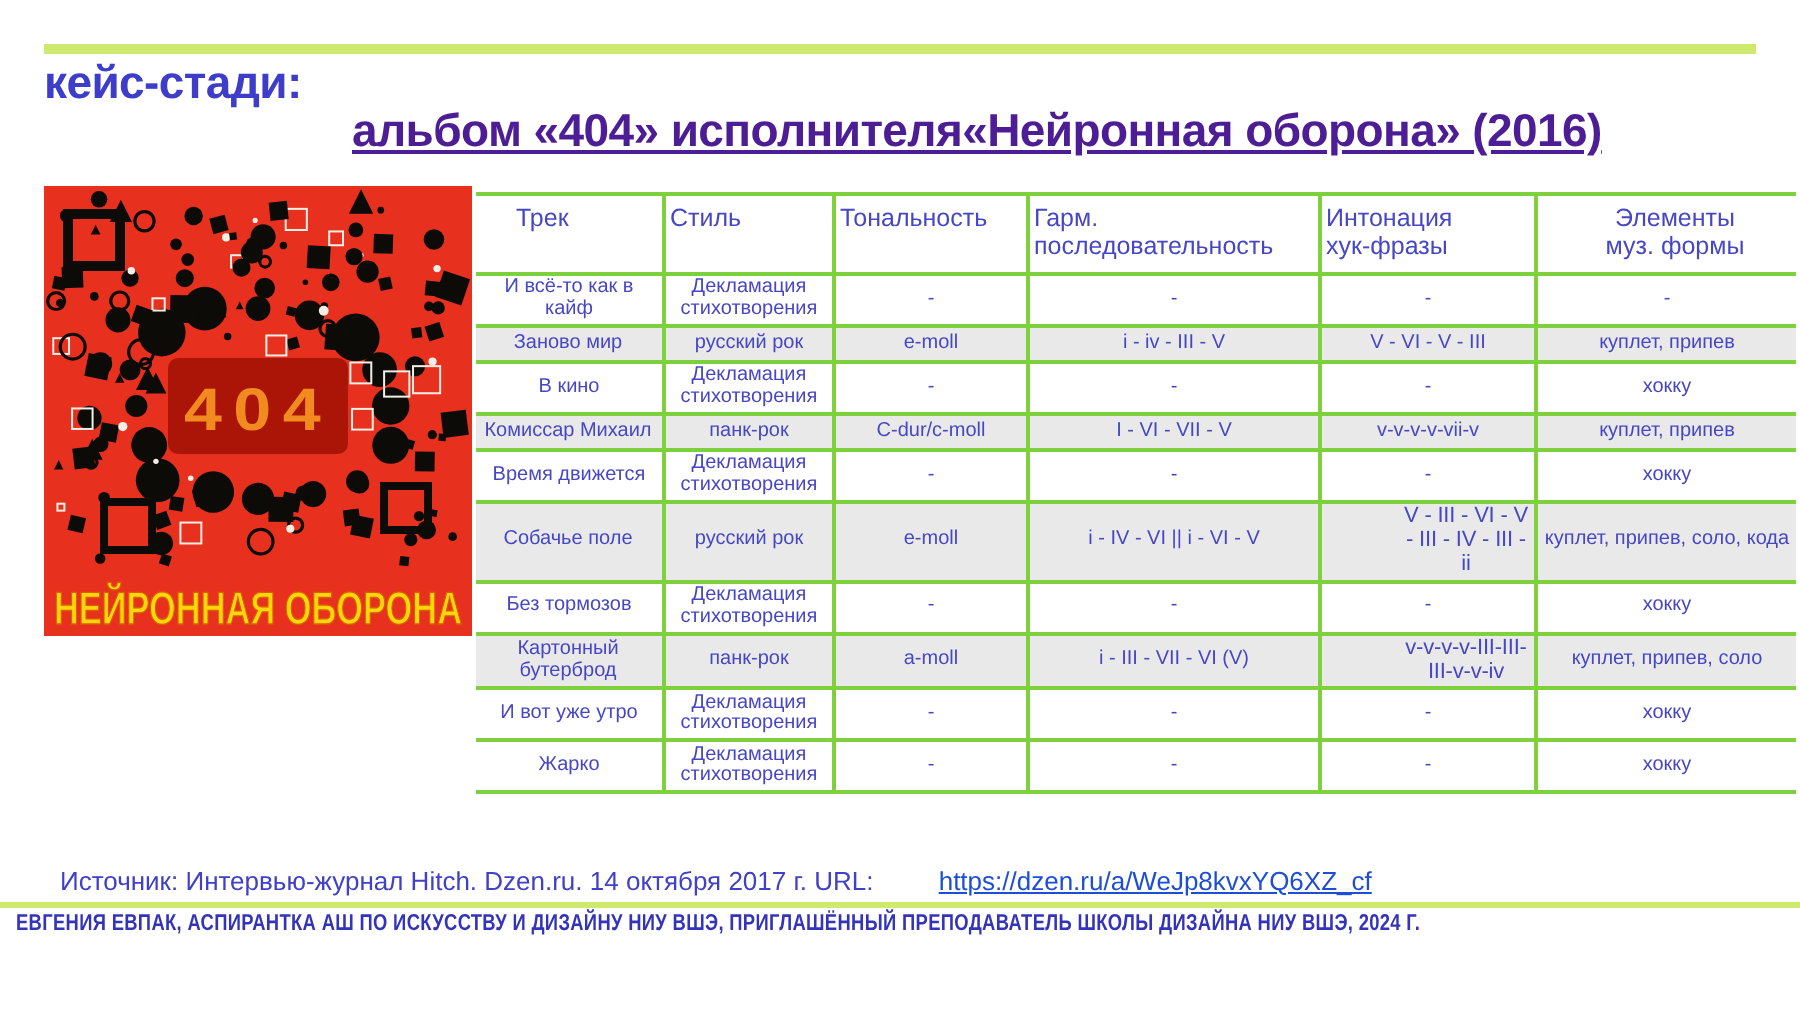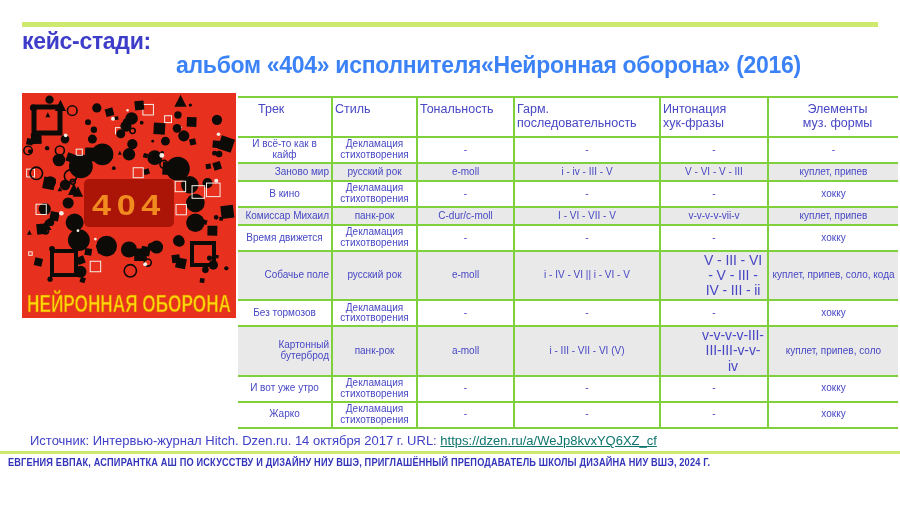--- a/index.html
+++ b/index.html
@@ -4,21 +4,21 @@
 <style>
   html,body{margin:0;padding:0;background:#fff;}
   *{box-sizing:border-box;}
   #slide{
     position:relative;width:900px;height:506px;background:#ffffff;overflow:hidden;
     font-family:"Liberation Sans",sans-serif;
   }
   
   .top-rule{position:absolute;left:22px;top:22px;width:856px;height:5px;background:#cdea6e;}
   .title-label{position:absolute;left:22px;top:28px;font-size:23px;font-weight:bold;color:#3d3dc9;letter-spacing:-0.3px;}
-  .title-main{position:absolute;left:176px;top:52px;font-size:23px;font-weight:bold;color:#3b82f6;letter-spacing:-0.3px;white-space:nowrap;}
+  .title-main{position:absolute;left:176px;top:52px;font-size:23px;font-weight:bold;color:#4c1d95;letter-spacing:-0.3px;white-space:nowrap;text-decoration:underline;}
   
   .cover{position:absolute;left:22px;top:93px;width:214px;height:225px;}
   
   .descr{position:absolute;left:26px;top:322px;width:212px;font-size:12px;line-height:1.13;color:#1b1b1b;white-space:pre-line;}
   
   .table-wrap{position:absolute;left:238px;top:96px;width:662px;}
   table.tracks{border-collapse:collapse;table-layout:fixed;width:660px;}
   table.tracks th,table.tracks td{
     border:2px solid #7ed13c;overflow:hidden;vertical-align:middle;
     color:#4747c5;padding:1px 2px;
@@ -30,25 +30,25 @@
     font-weight:normal;font-size:12.5px;text-align:left;
     white-space:pre-line;line-height:1.15;vertical-align:top;padding-top:4px;
   }
   table.tracks th.first{padding-left:20px;}
   table.tracks th.center{text-align:center;padding-left:10px;}
   table.tracks td{font-size:10px;line-height:1.08;text-align:center;}
   table.tracks tr.two{height:26px;}
   table.tracks tr.one{height:18px;}
   table.tracks tr.gray td{background:#e9e9e9;}
   table.tracks td.c-track{font-size:10px;}
-  table.tracks tr.gray td.c-track{text-align:right;padding-left:1px;}
-  table.tracks td.tiny{font-size:14px;letter-spacing:-0.1px;padding-left:40px;}
+  table.tracks tr.gray td.c-track{text-align:center;padding-left:1px;}
+  table.tracks td.tiny{font-size:11px;letter-spacing:-0.1px;padding-left:40px;}
   
   .source-line{position:absolute;left:30px;top:433px;font-size:13px;color:#4040c8;white-space:nowrap;}
-  .source-line a{color:#0f766e;text-decoration:underline;}
+  .source-line a{color:#1d4ed8;text-decoration:underline;margin-left:29px;}
   .footer-rule{position:absolute;left:0;top:451px;width:900px;height:2.5px;background:#cdea6e;}
   .footer-credit{
     position:absolute;left:8px;top:456px;font-size:11.5px;font-weight:bold;color:#3434bb;
     transform:scaleX(0.8);transform-origin:left center;white-space:nowrap;letter-spacing:0.2px;
   }
 </style>
 </head>
 <body>
 
 <div id="slide">

